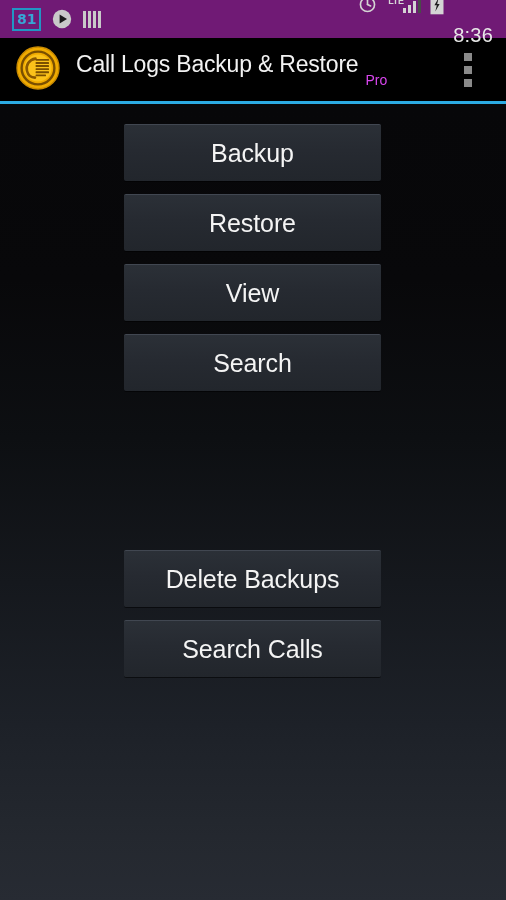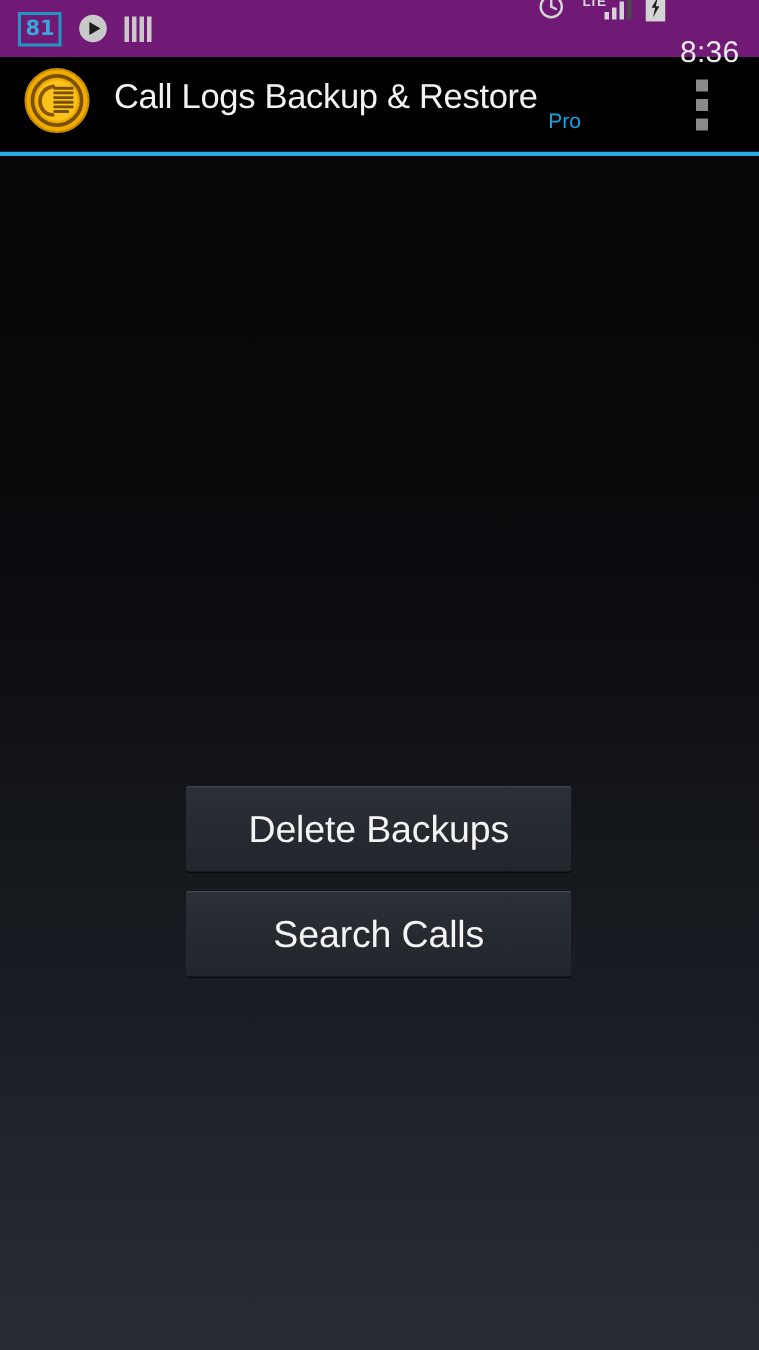--- a/index.html
+++ b/index.html
@@ -84,21 +84,21 @@
     min-width:0;
   }
   #app-title {
     color:#f2f2f2;
     font-size:23px;
     line-height:1;
     letter-spacing:-0.2px;
     white-space:nowrap;
   }
   #app-title-sub {
-    color:#0ea5e9;
+    color:#d946ef;
     font-size:14px;
     line-height:1;
     margin-left:7px;
     white-space:nowrap;
     margin-top:20px;
   }
   #overflow-menu {
     width:44px; height:63px;
     display:flex; flex-direction:column;
     align-items:center; justify-content:center;
@@ -129,21 +129,21 @@
       #0d0f12 42%,
       #15181d 60%,
       #1d2128 78%,
       #24282f 92%,
       #272b33 100%);
     z-index:10;
   }
 
   .btn-group { position:absolute; left:124px; width:257px; }
   #btn-group-primary { top:20px; }
-  #btn-group-danger  { top:420px; }
+  #btn-group-danger  { top:446px; }
 
   .app-btn {
     display:block;
     width:257px;
     height:57px;
     margin-bottom:13px;
     background:linear-gradient(180deg, #2b3037 0%, #262a31 45%, #22262c 100%);
     border:none;
     border-top:1px solid #414751;
     border-radius:2px;
@@ -250,20 +250,26 @@
       <span></span>
       <span></span>
       <span></span>
     </div>
   </div>
 
   <div id="accent-line"></div>
 
   <div id="content">
 
+    <div class="btn-group" id="btn-group-primary">
+      <button class="app-btn">Backup</button>
+      <button class="app-btn">Restore</button>
+      <button class="app-btn">View</button>
+      <button class="app-btn">Search</button>
+    </div>
 
     <div class="btn-group" id="btn-group-danger">
       <button class="app-btn">Delete Backups</button>
       <button class="app-btn">Search Calls</button>
     </div>
 
   </div>
 </div>
 
 </body></html>

